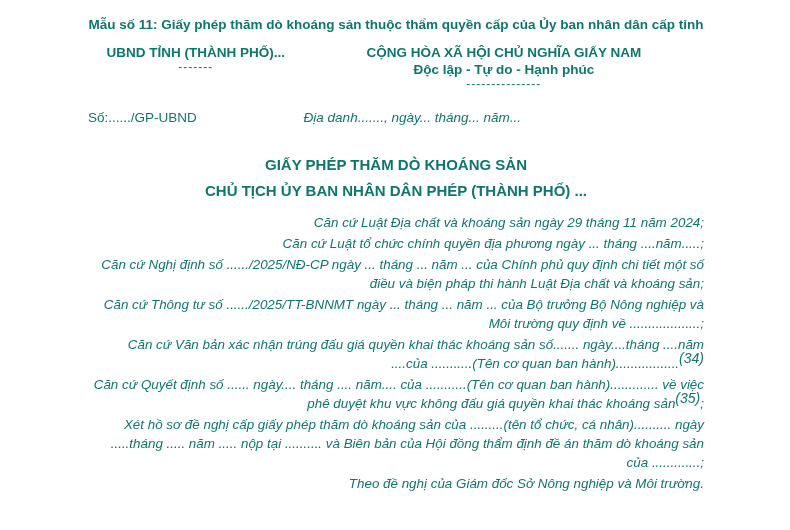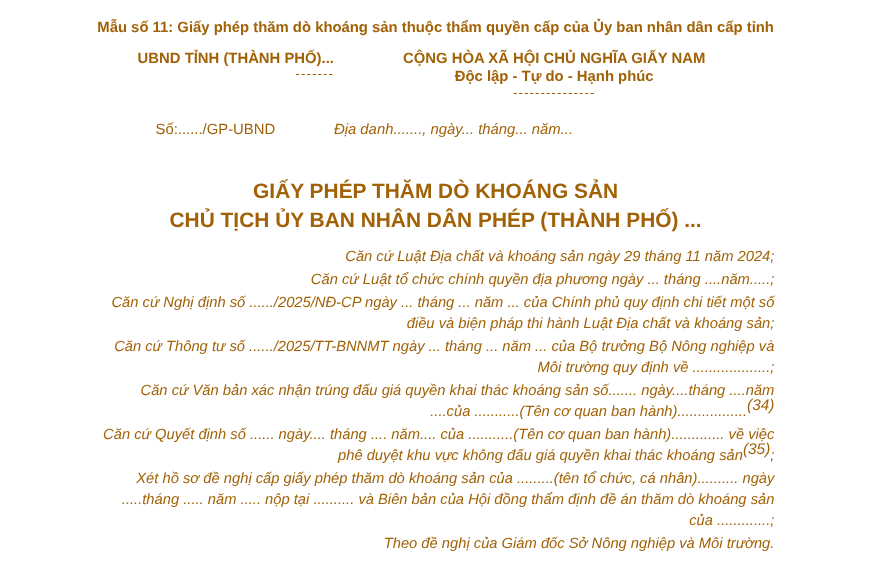--- a/index.html
+++ b/index.html
@@ -1,43 +1,43 @@
 <!DOCTYPE html>
 <html><head>
 <meta charset="utf-8">
 <style>
   * { margin: 0; padding: 0; box-sizing: border-box; }
   html, body { background: #fff; }
   .page {
     width: 790px;
     height: 530px;
     background: #ffffff;
-    color: #a16207;
+    color: #0f766e;
     font-family: "Liberation Sans", sans-serif;
     padding: 16px 86px 0 88px;
     overflow: hidden;
     position: relative;
   }
   .form-label {
     text-align: center;
     font-weight: bold;
     font-size: 13.5px;
     line-height: 17px;
     margin-bottom: 11px;
     white-space: nowrap;
   }
   .header-row { display: flex; }
-  .hcol-left  { width: 35%; text-align: right; }
+  .hcol-left  { width: 35%; text-align: center; }
   .hcol-right { width: 65%; text-align: center; }
   .h-bold { font-weight: bold; font-size: 13.5px; line-height: 17px; }
   .divider { font-size: 12px; line-height: 12px; letter-spacing: 1px; }
   .meta-row { display: flex; margin-top: 20px; font-size: 13.5px; }
-  .meta-left  { width: 35%; text-align: center; }
+  .meta-left  { width: 35%; text-align: left; }
   .meta-right { width: 65%; font-style: italic; padding-right: 6px; }
-  .doc-title { margin-top: 41px; text-align: center; font-weight: bold; font-size: 19px; }
+  .doc-title { margin-top: 31px; text-align: center; font-weight: bold; font-size: 15px; }
   .doc-title .t1 { line-height: 17px; margin-bottom: 9px; }
   .doc-title .t2 { line-height: 17px; }
   .body-block { margin-top: 14px; font-style: italic; font-size: 13.4px; }
   .para { line-height: 19px; margin-bottom: 2px; text-align: right; }
   .fn {
     font-size: 14px;
     font-style: italic;
     vertical-align: super;
     line-height: 0;
   }

